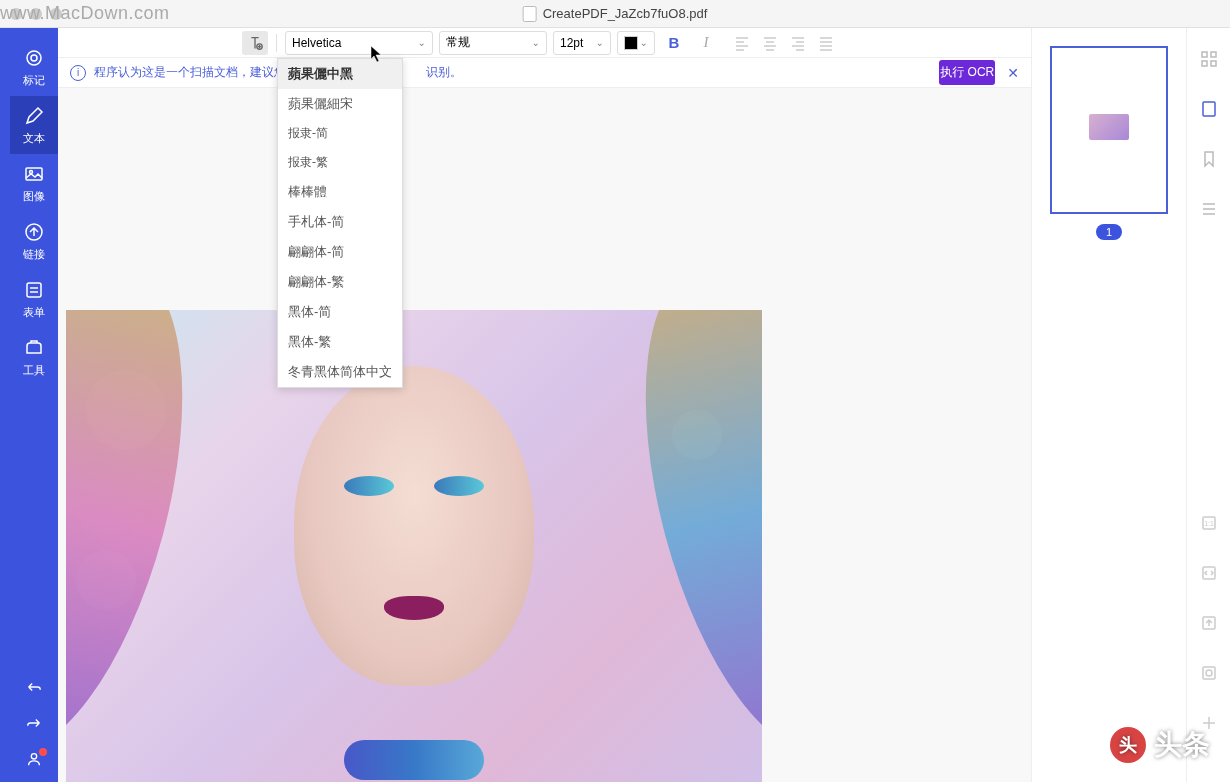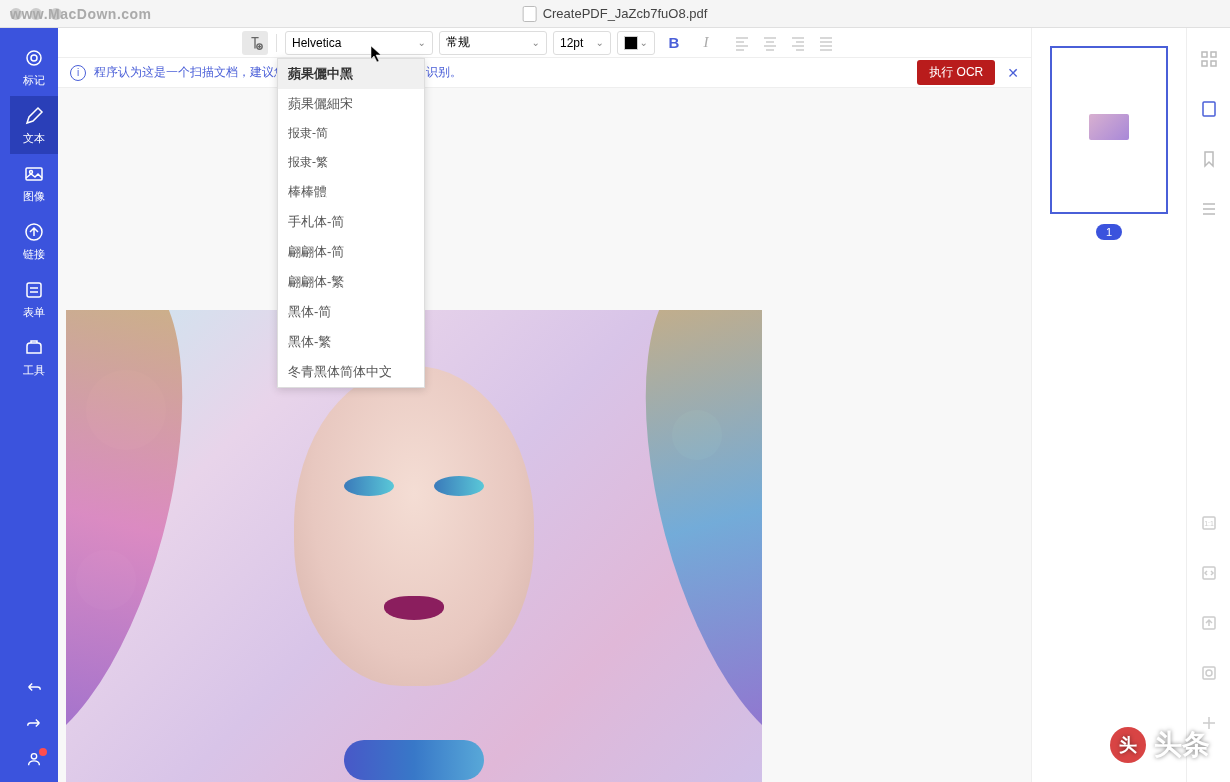--- a/index.html
+++ b/index.html
@@ -2,21 +2,21 @@
 <html><head>
 <meta charset="utf-8">
 <style>
 * { margin: 0; padding: 0; box-sizing: border-box; font-family: -apple-system, "Helvetica Neue", Arial, sans-serif; }
 body { width: 1230px; height: 782px; overflow: hidden; background: #fff; position: relative; }
 
 
 .title-bar { height: 28px; background: #f5f5f5; display: flex; align-items: center; position: relative; border-bottom: 1px solid #e0e0e0; }
 .traffic-lights { display: flex; gap: 8px; padding-left: 10px; }
 .traffic-lights span { width: 12px; height: 12px; border-radius: 50%; background: #ccc; }
-.watermark { position: absolute; left: 10px; color: #aaa; font-size: 14px; font-weight: 700; letter-spacing: 0.5px; }
+.watermark { position: absolute; left: 0; color: #aaa; font-size: 18px; font-weight: 400; letter-spacing: 0.5px; }
 .title-center { position: absolute; left: 50%; transform: translateX(-50%); display: flex; align-items: center; gap: 6px; font-size: 13px; color: #444; }
 .file-icon { width: 14px; height: 16px; background: #fff; border: 1px solid #bbb; border-radius: 2px; }
 
 
 .app { display: flex; height: calc(100% - 28px); }
 .sidebar-left { width: 58px; background: #3b53dd; display: flex; flex-direction: column; align-items: center; padding-top: 10px; padding-left: 10px; }
 .sidebar-item { width: 100%; height: 58px; display: flex; flex-direction: column; align-items: center; justify-content: center; gap: 4px; color: #fff; font-size: 11px; cursor: pointer; }
 .sidebar-item.active { background: #2a3fb8; align-items: center; }
 .sidebar-item .ic { width: 22px; height: 22px; display: flex; align-items: center; justify-content: center; }
 .sidebar-spacer { flex: 1; }
@@ -36,29 +36,29 @@
 .style-select { width: 108px; }
 .size-select { width: 58px; }
 .color-box { width: 14px; height: 14px; background: #000; border: 1px solid #ccc; }
 .divider-sm { width: 1px; height: 18px; background: #e0e0e0; margin: 0 2px; }
 .b-btn { font-weight: bold; color: #4a5fd8; font-size: 15px; }
 .i-btn { font-style: italic; color: #aaa; font-family: serif; font-size: 15px; }
 .align-group { display: flex; gap: 2px; margin-left: 4px; }
 .align-group .tool-btn { color: #ccc; }
 
 
-.font-dropdown { position: absolute; left: 277px; top: 58px; width: 148px; background: #fff; border: 1px solid #ddd; box-shadow: 0 2px 8px rgba(0,0,0,0.15); z-index: 100; max-height: 358px; overflow: hidden; }
+.font-dropdown { position: absolute; left: 277px; top: 58px; width: 126px; background: #fff; border: 1px solid #ddd; box-shadow: 0 2px 8px rgba(0,0,0,0.15); z-index: 100; max-height: 358px; overflow: hidden; }
 .font-dropdown div { padding: 6px 10px; font-size: 13px; cursor: pointer; color: #555; }
 .font-dropdown div.hl { background: #f0f0f0; font-weight: bold; color: #333; }
 .font-dropdown div.special { font-family: serif; font-size: 12px; }
 
 
 .notice { height: 30px; background: #fff; display: flex; align-items: center; padding: 0 12px; font-size: 12px; color: #4a5fd8; border-bottom: 1px solid #eee; }
 .notice .info-ic { width: 16px; height: 16px; border: 1.5px solid #4a5fd8; border-radius: 50%; display: flex; align-items: center; justify-content: center; font-size: 10px; margin-right: 8px; }
-.ocr-btn { margin-left: auto; background: #b91c1c; color: #fff; padding: 4px 12px; border-radius: 3px; font-size: 12px; cursor: pointer; }
+.ocr-btn { margin-left: auto; background: #6d28d9; color: #fff; padding: 4px 1px; border-radius: 3px; font-size: 12px; cursor: pointer; }
 .close-notice { margin-left: 12px; color: #4a5fd8; cursor: pointer; font-size: 14px; }
 
 
 .canvas { flex: 1; background: #f8f8f8; position: relative; overflow: hidden; }
 .page-img { position: absolute; left: 8px; top: 222px; width: 696px; height: 480px; background: linear-gradient(135deg, #c9e8f0 0%, #e8d4ea 25%, #d8c4e8 50%, #e0b8d8 75%, #d0c0e8 100%); overflow: hidden; }
 .face { position: absolute; left: 50%; top: 45%; transform: translate(-50%,-50%); width: 240px; height: 320px; background: radial-gradient(ellipse at 50% 40%, #f4ddd4 0%, #e8c8c0 60%, #d4b0a8 100%); border-radius: 50% 50% 45% 45%; }
 .eye { position: absolute; width: 50px; height: 20px; background: linear-gradient(90deg, #3a7aba, #5ac8d8); border-radius: 50%; top: 110px; }
 .eye.l { left: 50px; } .eye.r { right: 50px; }
 .lips { position: absolute; width: 60px; height: 24px; background: #8b1e5e; border-radius: 50% 50% 60% 60%; top: 230px; left: 50%; transform: translateX(-50%); }
 .hair-l { position: absolute; left: -100px; top: -50px; width: 200px; height: 500px; background: linear-gradient(180deg, #c8a868 0%, #d878b8 50%, #8858c8 100%); border-radius: 50%; transform: rotate(15deg); opacity: 0.8; }

